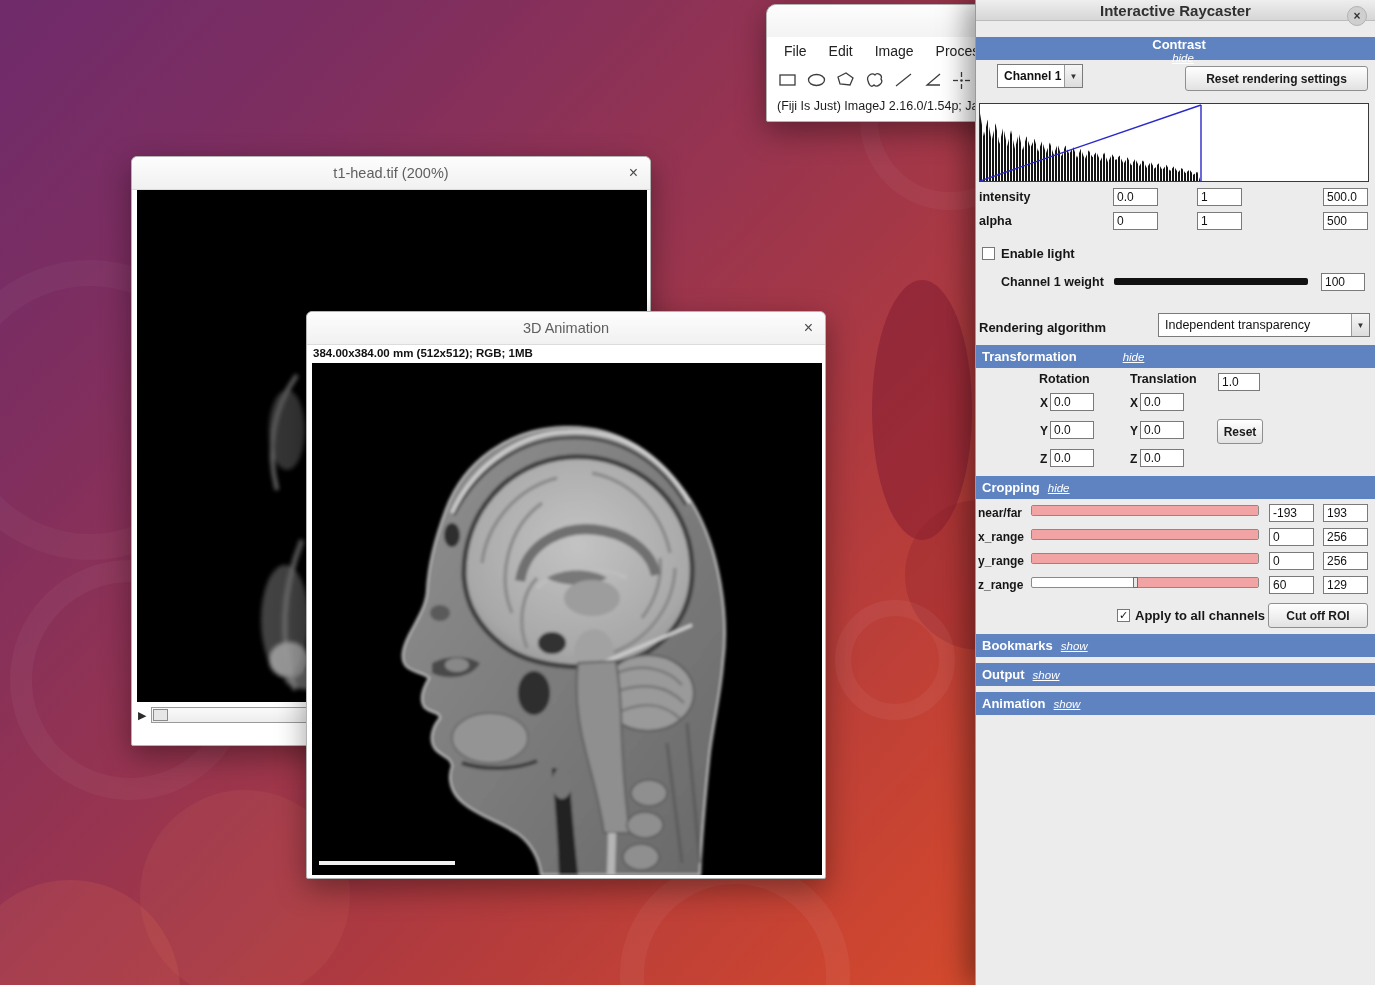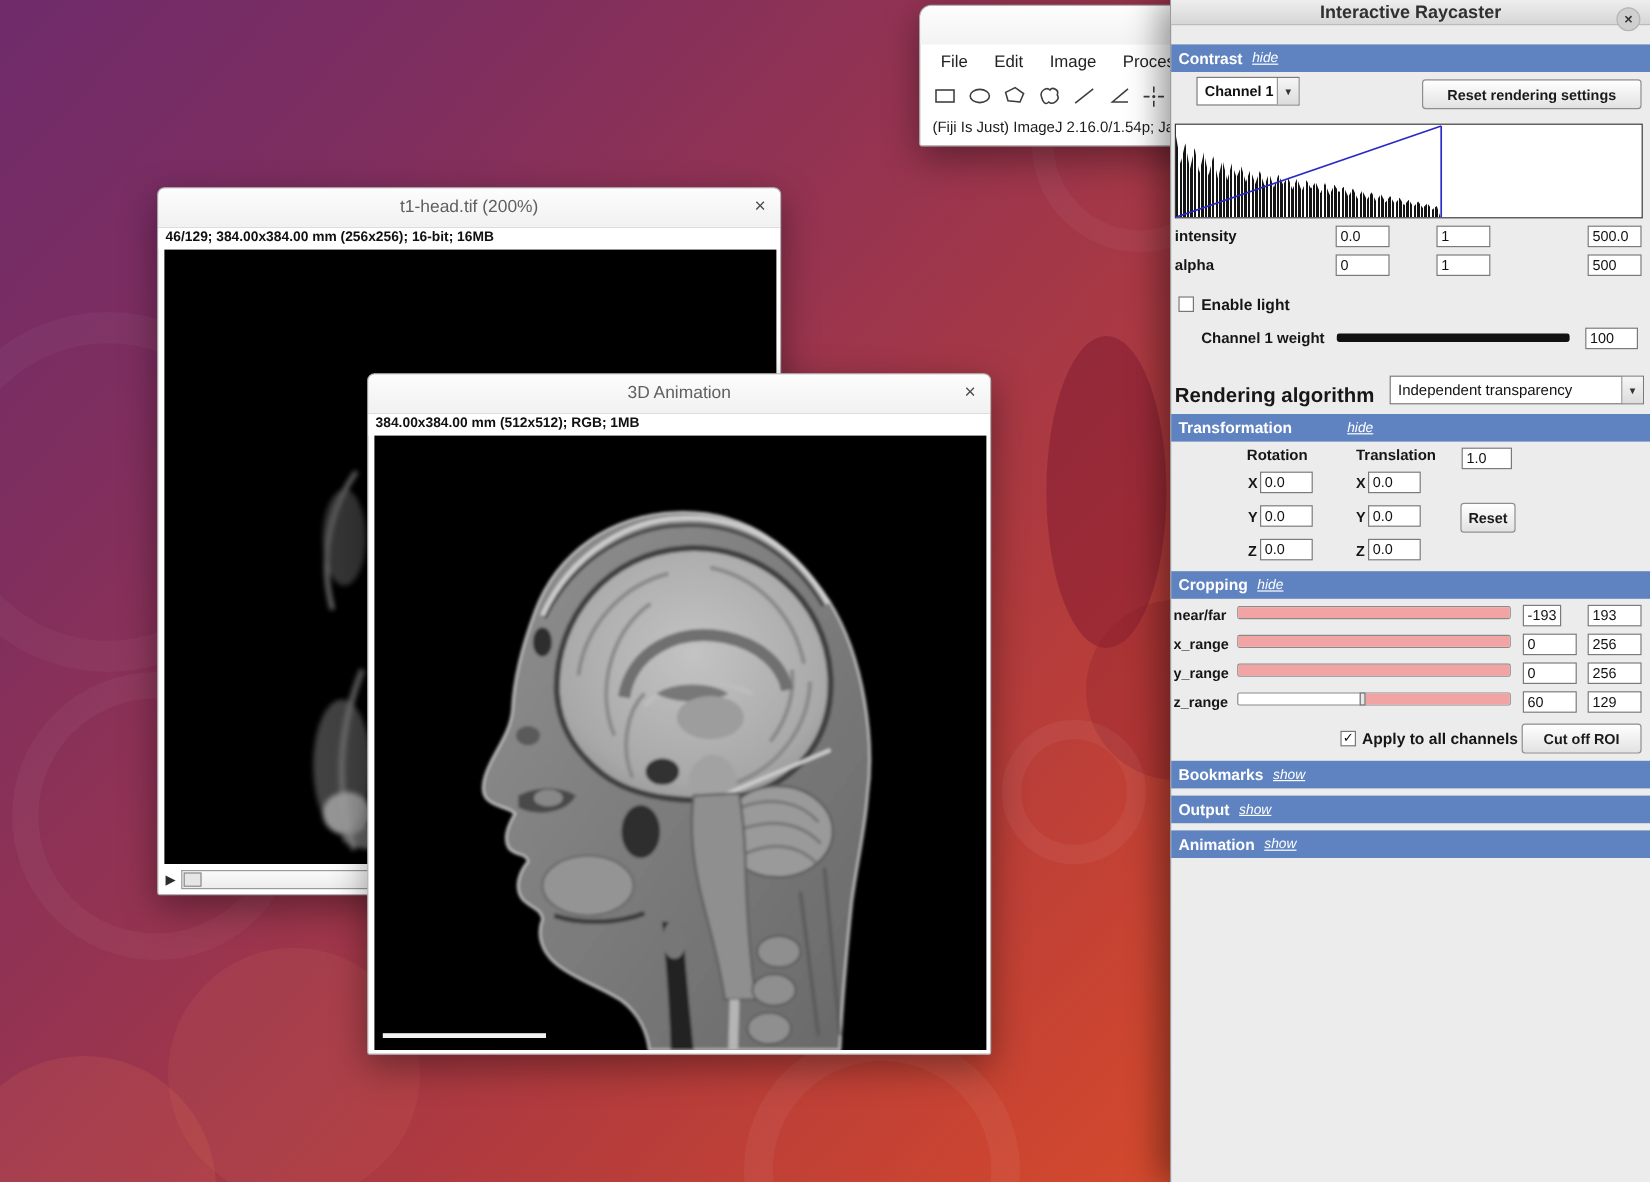--- a/index.html
+++ b/index.html
@@ -138,21 +138,20 @@
         </span>
     </div>
     <div class="ij-status">(Fiji Is Just) ImageJ 2.16.0/1.54p; Jav</div>
   </div>
 
   <div class="win t1win">
     <div class="fiji-titlebar">
       <span>t1-head.tif (200%)</span>
       <span class="fiji-close">×</span>
     </div>
-    <div class="fiji-info">46/129; 384.00x384.00 mm (256x256); 16-bit; 16MB</div>
     <div class="canvas" style="width:510px; height:512px;">
       <svg width="510" height="512" viewBox="0 0 510 512">
         <defs>
             <filter id="blurA">
               <feGaussianBlur stdDeviation="2.2"></feGaussianBlur>
             </filter>
           </defs>
         <g filter="url(#blurA)">
           <path d="M 160 185 C 135 220 130 260 140 300" stroke="#9a9a9a" stroke-width="4" fill="none" opacity=".7"></path>
           <ellipse cx="150" cy="240" rx="18" ry="40" fill="#585858" opacity=".6"></ellipse>
@@ -240,21 +239,21 @@
       <div class="scalebar"></div>
     </div>
   </div>
 
   <div class="raycaster">
     <div class="rc-titlebar">
       <span>Interactive Raycaster</span>
       <div class="rc-close">×</div>
     </div>
 
-    <div class="hdr" style="top:37px;">
+    <div class="hdr" style="top:37px;flex-direction:column;">
       <span>Contrast</span>
       <a class="toggle">hide</a>
     </div>
     <div class="combo" style="left:21px; top:64px; width:86px; height:24px;">
       <span class="ctxt">Channel 1</span>
       <span class="carrow">▼</span>
     </div>
     <div class="btn" style="left:209px; top:66px; width:183px; height:25px;">Reset rendering settings</div>
 
     <div class="hist">
@@ -275,21 +274,21 @@
     <input class="fld" style="left: 221px; top: 212px; width: 45px;" value="1">
     <input class="fld" style="left: 347px; top: 212px; width: 45px;" value="500">
 
     <span class="check" style="left:6px; top:247px;"></span>
     <span class="lbl" style="left:25px; top:246px; font-size:13px;">Enable light</span>
 
     <span class="lbl" style="left:25px; top:275px;">Channel 1 weight</span>
     <div class="wslider" style="left:138px; top:278px; width:194px;"></div>
     <input class="fld" style="left: 345px; top: 273px; width: 44px;" value="100">
 
-    <span class="lbl" style="left:3px; top:320px; font-size:17px;">Rendering algorithm</span>
+    <span class="lbl" style="left:3px; top:320px; font-size:13px;">Rendering algorithm</span>
     <div class="combo" style="left:182px; top:313px; width:212px; height:24px;">
       <span class="ctxt" style="font-weight:normal; font-size:12.5px;">Independent transparency</span>
       <span class="carrow">▼</span>
     </div>
 
     <div class="hdr" style="top:345px;gap:38px;">
       <span>Transformation</span>
       <a class="toggle">hide</a>
     </div>
     <span class="lbl" style="left:63px; top:372px;">Rotation</span>
@@ -315,21 +314,21 @@
 
     <div class="hdr" style="top:476px;">
       <span>Cropping</span>
       <a class="toggle">hide</a>
     </div>
 
     <span class="clbl" style="top:506px;">near/far</span>
     <div class="slider" style="left:55px; top:505px; width:228px;">
         <div class="fill" style="left:0; right:0;"></div>
       </div>
-    <input class="fld" style="left: 293px; top: 504px; width: 32px; text-align: center;" value="-193">
+    <input class="fld" style="left: 293px; top: 504px; width: 45px;" value="-193">
     <input class="fld" style="left: 347px; top: 504px; width: 45px;" value="193">
 
     <span class="clbl" style="top:530px;">x_range</span>
     <div class="slider" style="left:55px; top:529px; width:228px;">
         <div class="fill" style="left:0; right:0;"></div>
       </div>
     <input class="fld" style="left: 293px; top: 528px; width: 45px;" value="0">
     <input class="fld" style="left: 347px; top: 528px; width: 45px;" value="256">
 
     <span class="clbl" style="top:554px;">y_range</span>

